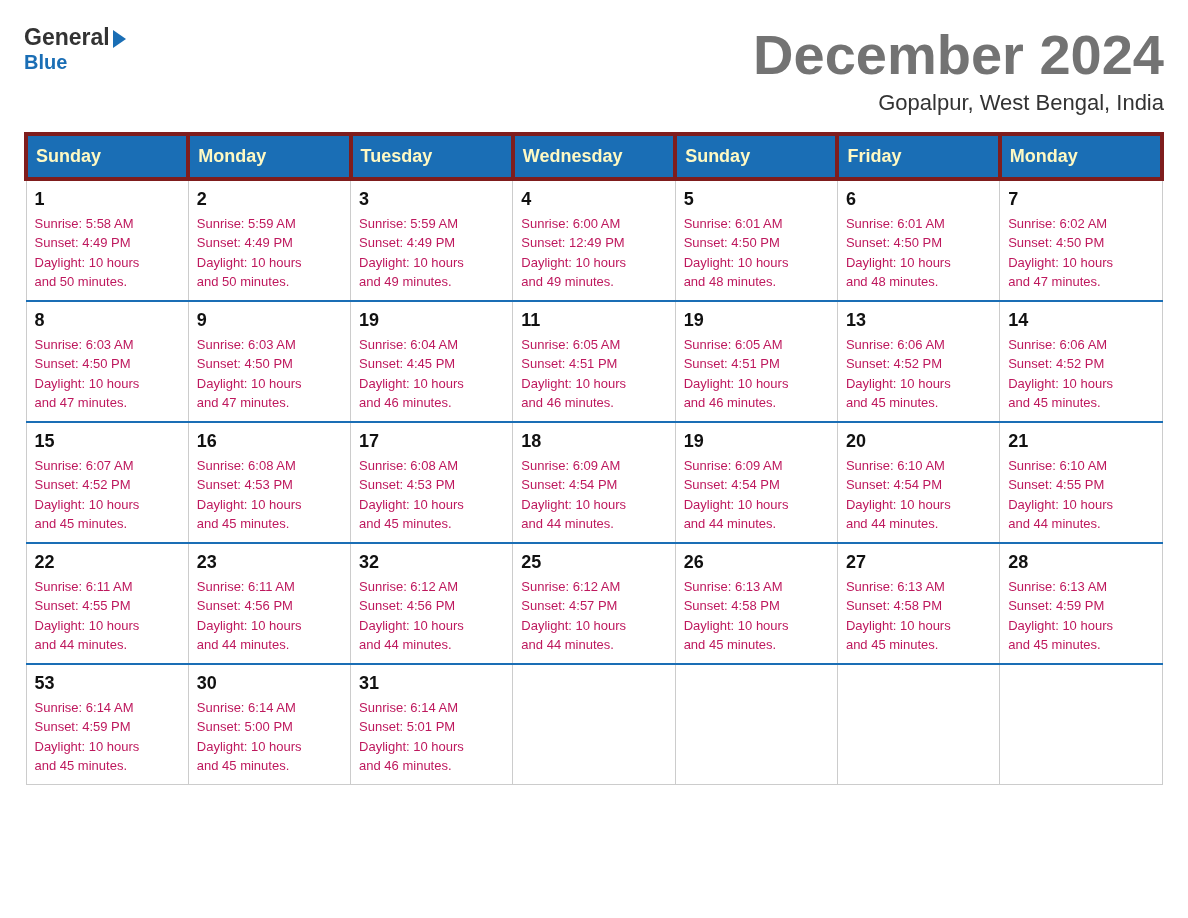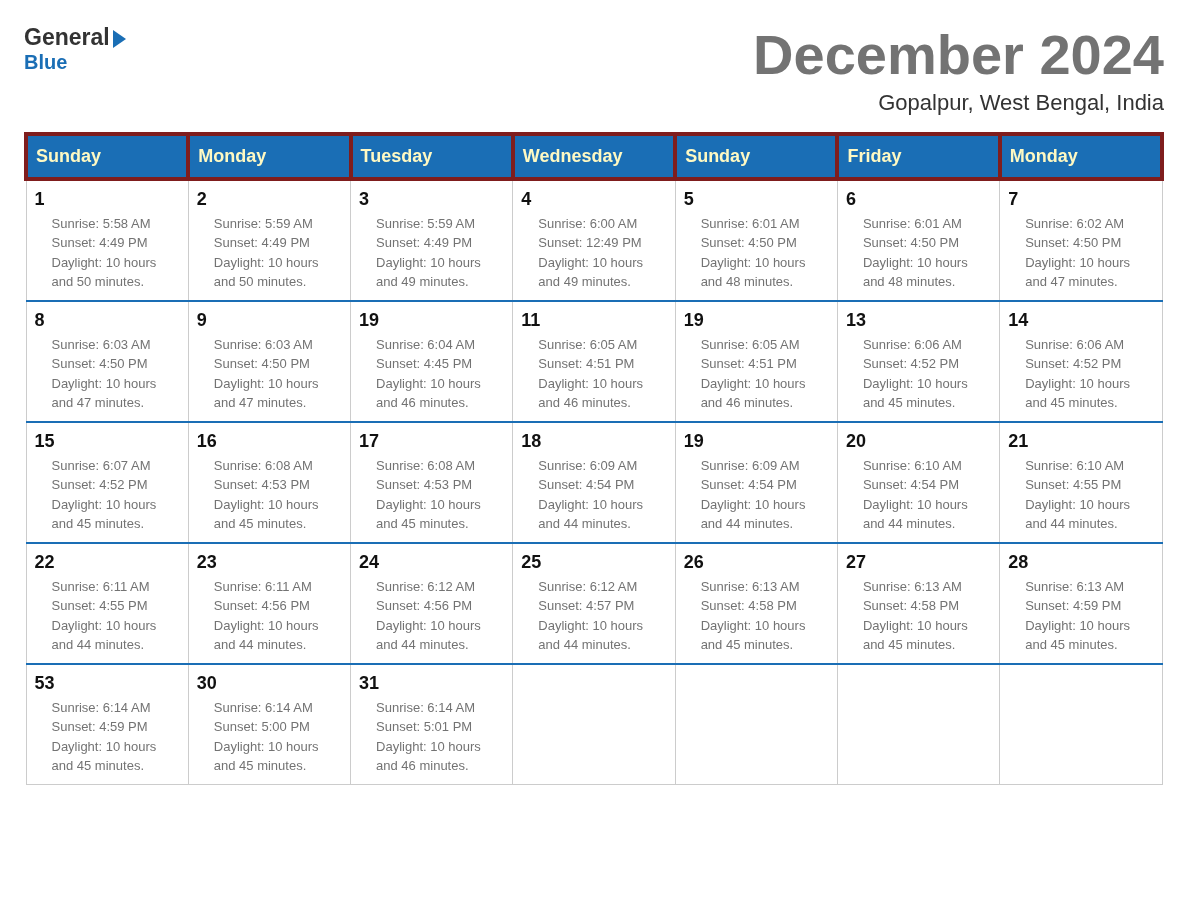--- a/index.html
+++ b/index.html
@@ -57,23 +57,22 @@
       min-height: 100px;
     }
     .day-number {
       font-size: 18px;
       font-weight: bold;
       color: #111;
       margin-bottom: 4px;
     }
     .day-info {
       font-size: 13px;
-      color: #737373;
+      color: #be185d;
       line-height: 1.5;
-      margin-left: 17px;
     }
     .empty-cell {
       background: #fff;
     }
     .week-row td {
       border-top: 2px solid #1a6eb5;
     }
     .logo-row {
       display: flex;
       align-items: center;
@@ -285,21 +284,21 @@
 and 44 minutes.</div>
         </td>
         <td>
           <div class="day-number">23</div>
           <div class="day-info" style="white-space: pre-line;">Sunrise: 6:11 AM
 Sunset: 4:56 PM
 Daylight: 10 hours
 and 44 minutes.</div>
         </td>
         <td>
-          <div class="day-number">24</div>
+          <div class="day-number">32</div>
           <div class="day-info" style="white-space: pre-line;">Sunrise: 6:12 AM
 Sunset: 4:56 PM
 Daylight: 10 hours
 and 44 minutes.</div>
         </td>
         <td>
           <div class="day-number">25</div>
           <div class="day-info" style="white-space: pre-line;">Sunrise: 6:12 AM
 Sunset: 4:57 PM
 Daylight: 10 hours

